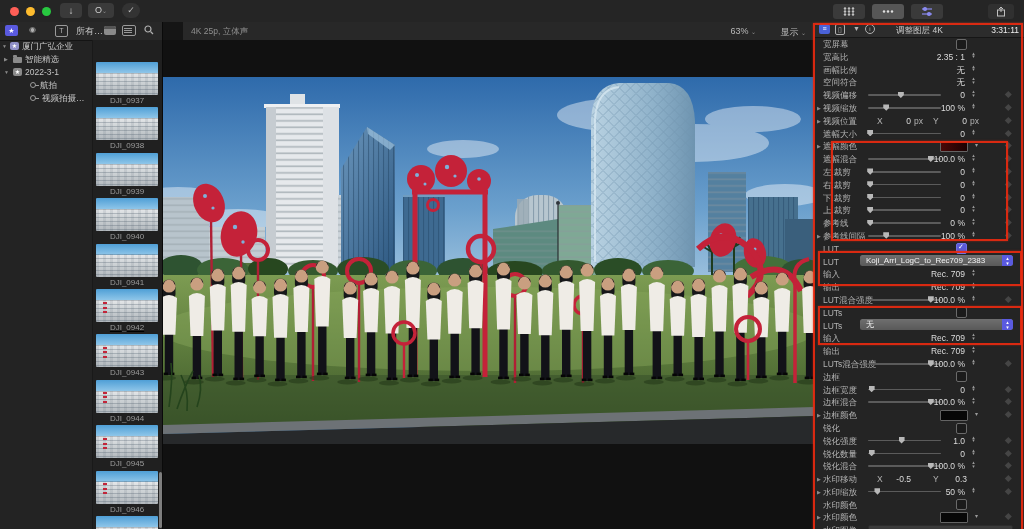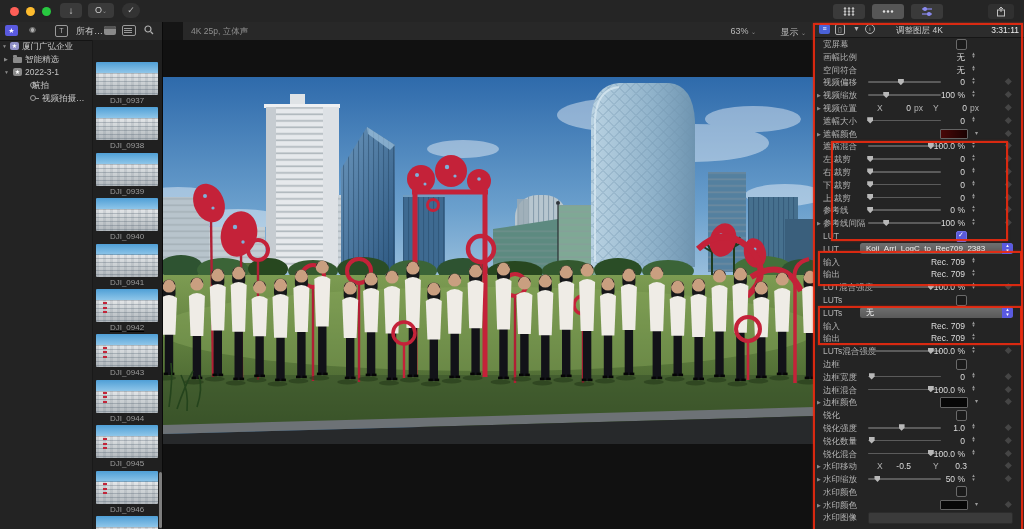--- a/index.html
+++ b/index.html
@@ -192,21 +192,21 @@
           <span class="tico folder" style="left: 13px;"></span>
           <span class="lab" style="left: 25px;">智能精选</span>
         </div>
         <div class="tree-row">
           <span class="dis" style="left: 4px;">▼</span>
           <span class="tico star2" style="left: 13px;">★</span>
           <span class="lab" style="left: 25px;">2022-3-1</span>
         </div>
         <div class="tree-row">
           <span class="tico key" style="left: 30px;"></span>
-          <span class="lab" style="left: 32px;">航拍</span>
+          <span class="lab" style="left: 40px;">航拍</span>
         </div>
         <div class="tree-row">
           <span class="tico key" style="left: 30px;"></span>
           <span class="lab" style="left: 42px;">视频拍摄…</span>
         </div>
       </div>
     <div id="clips">
       <div id="clip-scroll"></div>
     <div class="clip" style="top: 22px;">
           <div class="thumb"></div>
@@ -746,20 +746,28 @@
       <div class="ih-ic" id="ih-info">i</div>
       <div id="insp-title">调整图层 4K</div>
       <div id="insp-dur">3:31:11</div>
     </div>
     <div id="rows">
         <div class="irow">
           <span class="lbl">宽屏幕</span>
           <div class="cb"></div>
         </div>
         <div class="irow">
+          <span class="lbl">宽高比</span>
+          <span class="val">2.35 : 1</span>
+          <span class="stp">
+            <i>▴</i>
+            <i>▾</i>
+          </span>
+        </div>
+        <div class="irow">
           <span class="lbl">画幅比例</span>
           <span class="val">无</span>
           <span class="stp">
             <i>▴</i>
             <i>▾</i>
           </span>
         </div>
         <div class="irow">
           <span class="lbl">空间符合</span>
           <span class="val">无</span>

